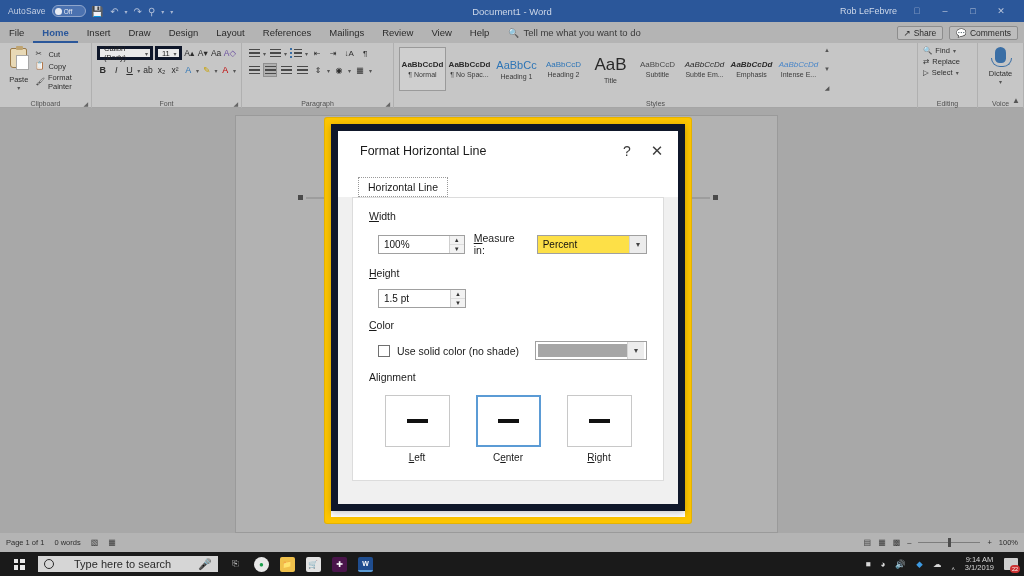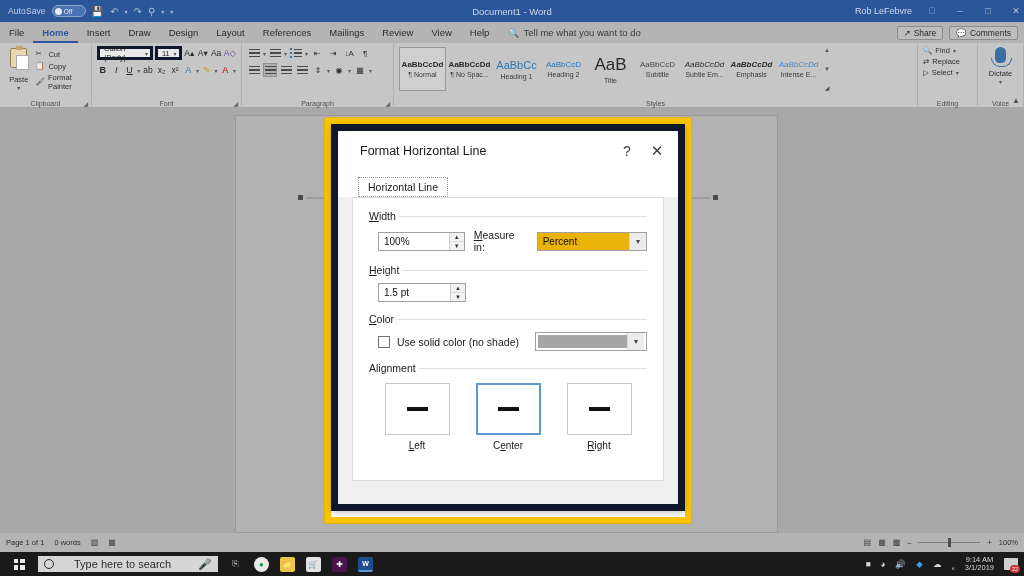--- a/index.html
+++ b/index.html
@@ -27,21 +27,21 @@
   .toggle-knob { width: 7px; height: 7px; border-radius: 50%; background: #e8ecf4; }
   .toggle-txt { font-size: 6.5px; color: #e8ecf4; }
   .qat-ico { font-size: 10px; color: #bcc8de; opacity: .92; }
   .qat-caret { font-size: 6px; color: #a8b7d2; }
   .titlebar-title {
     position: absolute; left: 0; right: 0; text-align: center;
     font-size: 9.5px; color: #cdd7e8; pointer-events: none;
   }
   .titlebar-right {
     margin-left: auto; display: flex; align-items: center; gap: 12px;
-    padding-right: 0; font-size: 9px; color: #cdd7e8; z-index: 2;
+    padding-right: 15px; font-size: 9px; color: #cdd7e8; z-index: 2;
   }
   .win-btn { font-size: 9px; color: #b9c5db; width: 16px; text-align: center; }
 
   
   .menubar {
     position: absolute; top: 22px; left: 0; width: 1024px; height: 21px;
     background: #b4b4b4; display: flex; align-items: center;
     font-size: 9.5px; color: #2b2b2b;
   }
   .menu-item { padding: 0 9px; line-height: 21px; height: 21px; }
@@ -162,42 +162,42 @@
 
   .tabstrip { padding: 6px 0 0 20px; background: #fff; }
   .tab {
     display: inline-block; font-size: 10.5px; color: #1a1a1a;
     border: 1px dotted #999; background: #fff; padding: 3px 9px;
   }
   .dlg-body {
     margin: 0 14px; background: #fff; border: 1px solid #dcdcdc;
     height: 284px; padding: 12px 16px 0 16px; position: relative;
   }
-  .fieldhead { display: flex; align-items: center; gap: 3px; margin-bottom: 7px; }
+  .fieldhead { display: flex; align-items: flex-start; gap: 3px; margin-bottom: 7px; flex-direction: column; }
   .fieldhead .lbl { font-size: 10.5px; color: #1a1a1a; white-space: nowrap; }
   .fieldhead .lbl u { text-decoration: underline; }
   .fieldhead .rule { flex: 1; height: 1px; background: #dedede; }
   .ctlrow { display: flex; align-items: center; gap: 9px; padding-left: 9px; margin-bottom: 11px; }
   .spinbox {
     width: 88px; height: 19px; border: 1px solid #a0a0a0; background: #fff;
     display: flex; align-items: center; font-size: 10px; color: #111; padding-left: 5px;
   }
   .spinbox .val { flex: 1; }
   .spin-arrows {
     width: 15px; height: 17px; border-left: 1px solid #cfcfcf; background: #f2f2f2;
     display: flex; flex-direction: column;
   }
   .spin-arrows div {
     flex: 1; display: flex; align-items: center; justify-content: center;
     font-size: 6px; color: #333; border-bottom: 1px solid #dcdcdc;
   }
   .spin-arrows div:last-child { border-bottom: none; }
   .inline-lbl { font-size: 10.5px; color: #1a1a1a; }
   .select {
-    width: 112px; height: 19px; border: 1px solid #a0a0a0; background: #eab308;
+    width: 112px; height: 19px; border: 1px solid #a0a0a0; background: #fde047;
     display: flex; align-items: center; font-size: 10px; color: #111; padding-left: 5px;
   }
   .select .sval { flex: 1; }
   .sel-arrow {
     width: 17px; height: 17px; background: #ececec; border-left: 1px solid #d4d4d4;
     display: flex; align-items: center; justify-content: center; font-size: 8px; color: #444;
   }
   .checkrow { display: flex; align-items: center; gap: 7px; padding-left: 9px; margin-bottom: 11px; }
   .cbox { width: 12px; height: 12px; border: 1px solid #707070; background: #fff; }
   .cbox-lbl { font-size: 10.5px; color: #1a1a1a; }

